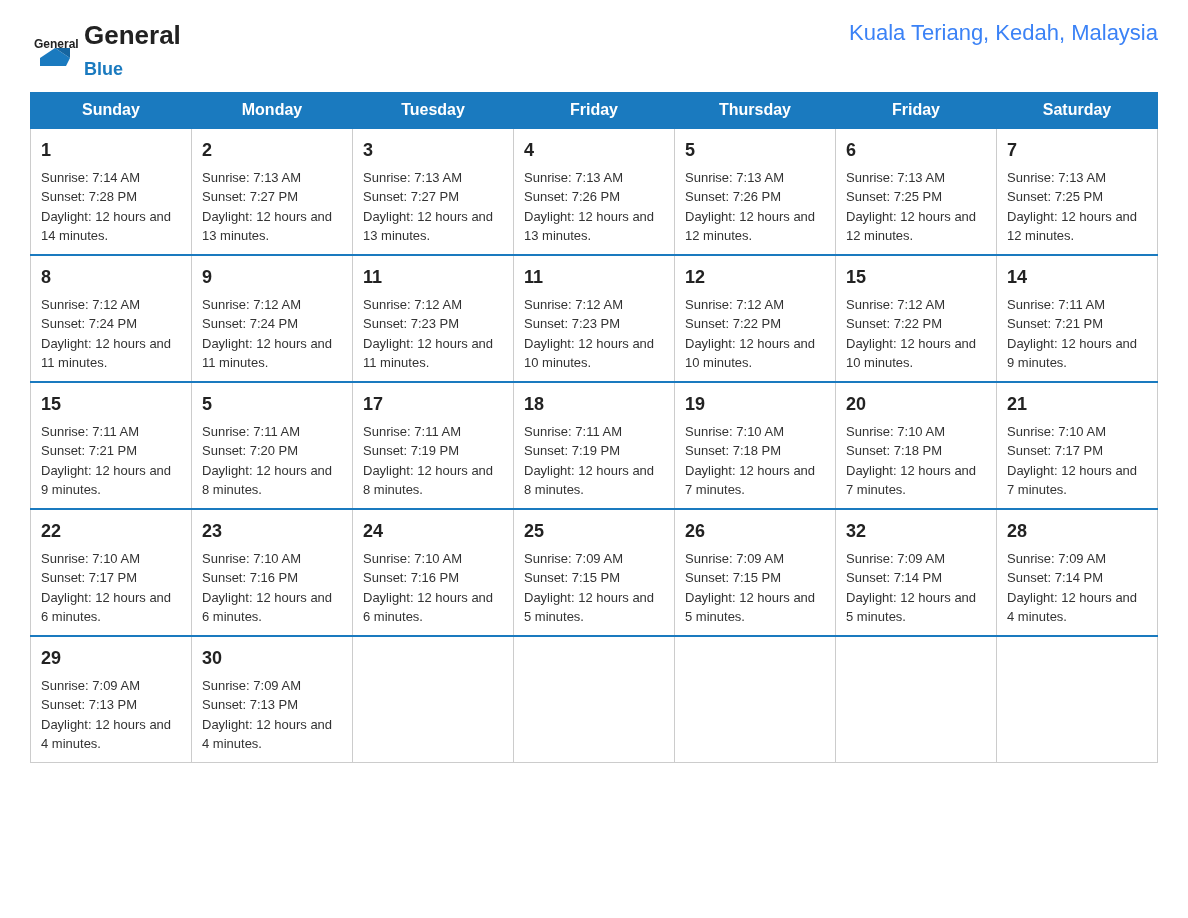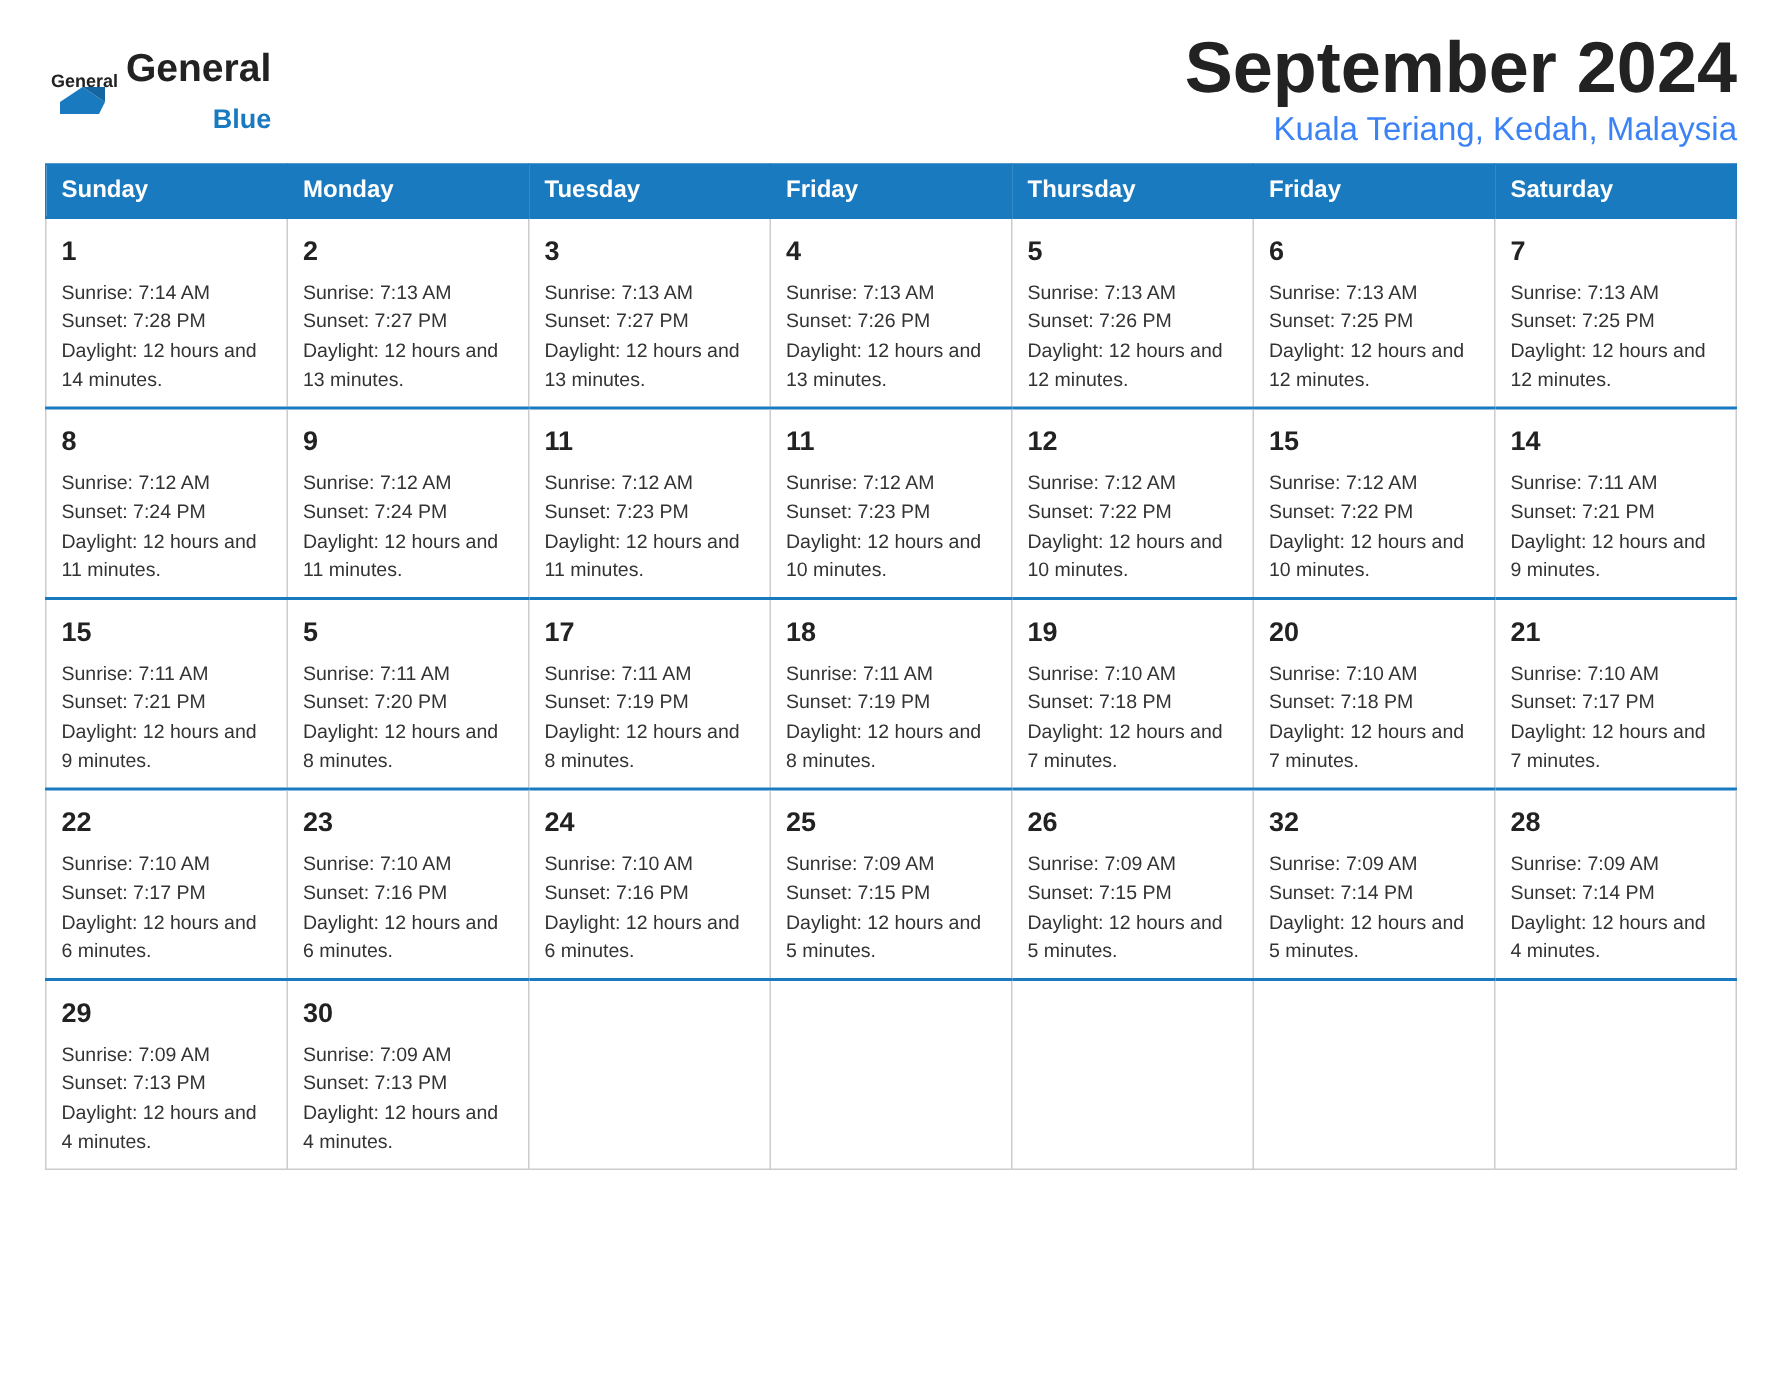--- a/index.html
+++ b/index.html
@@ -16,22 +16,20 @@
       justify-content: space-between;
       align-items: flex-start;
       margin-bottom: 10px;
     }
     .logo {
       display: flex;
       align-items: center;
       font-size: 22px;
       font-weight: bold;
       color: #222;
-      margin-top: 10px;
-      text-align: right;
     }
     .title-block {
       text-align: right;
     }
     .title-block h1 {
       font-size: 48px;
       font-weight: bold;
       color: #222;
       line-height: 1.1;
     }
@@ -44,21 +42,21 @@
       width: 100%;
       border-collapse: collapse;
       margin-top: 10px;
     }
     .calendar th {
       background-color: #1a7abf;
       color: #fff;
       font-size: 16px;
       font-weight: bold;
       padding: 8px 10px;
-      text-align: left;
+      text-align: center;
       border: 1px solid #1a7abf;
     }
     .calendar td {
       vertical-align: top;
       padding: 8px 10px;
       border: 1px solid #ccc;
       font-size: 13px;
       line-height: 1.5;
       width: calc(100% / 7);
     }
@@ -92,21 +90,20 @@
         <polygon points="25,22 40,32 40,22" fill="#1565a0"></polygon>
       </svg>
       <div style="line-height:1.1;margin-left:4px;">
         <span style="color:#222;font-size:26px;font-weight:bold;">General</span>
         <br>
         <span style="color:#1a7abf;font-size:18px;font-weight:bold;">Blue</span>
       </div>
     </div>
   </div>
   <div class="title-block">
-    <h1>September 2024</h1>
     <h2>Kuala Teriang, Kedah, Malaysia</h2>
   </div>
 </div>
 
 <table class="calendar">
   <thead>
     <tr>
     <th>Sunday</th>
         <th>Monday</th>
         <th>Tuesday</th>

